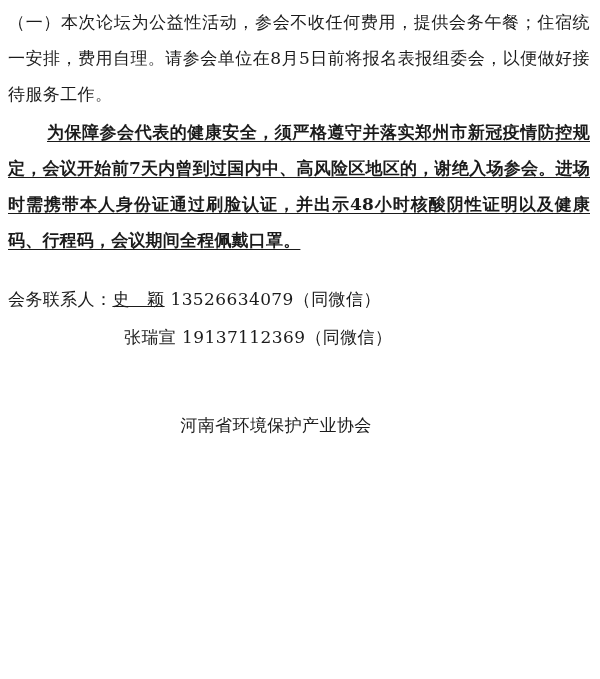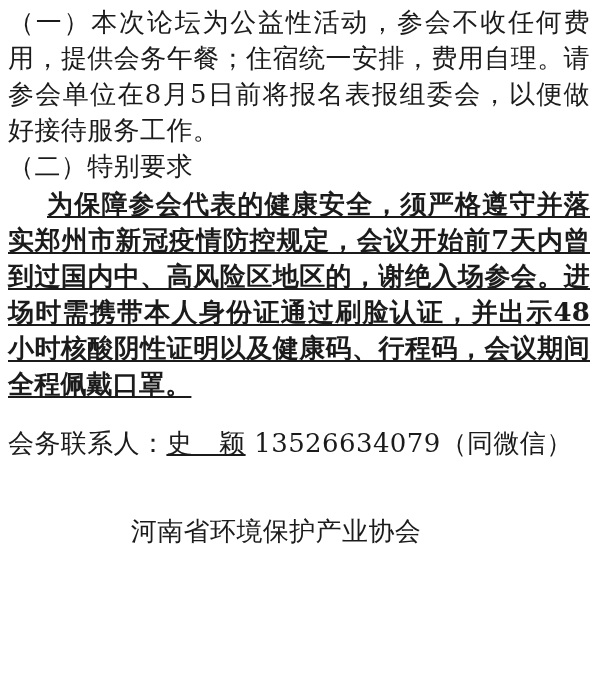--- a/index.html
+++ b/index.html
@@ -15,21 +15,21 @@
     color: #1b1b1b;
   }
   .page {
     position: relative;
     width: 600px;
     height: 679px;
     padding: 0;
     box-sizing: border-box;
   }
   .body-text {
-    font-size: 26px;
+    font-size: 17px;
     line-height: 36px;
     letter-spacing: 0.4px;
     text-align: justify;
   }
   .p-block {
     padding: 0 10px 0 8px;
   }
   .para-1 {
     margin: 0;
     padding-top: 4px;
@@ -88,26 +88,26 @@
 </style>
 </head>
 <body>
 
 <div class="page">
 
   <div class="p-block body-text">
 
     <p class="para-1">（一）本次论坛为公益性活动，参会不收任何费用，提供会务午餐；住宿统一安排，费用自理。请参会单位在8月5日前将报名表报组委会，以便做好接待服务工作。</p>
 
-    <p class="para-2">（二）特别要求</p>
 
     <p class="bold-para"><span class="u">为保障参会代表的健康安全，须严格遵守并落实郑州市新冠疫情防控规定，会议开始前7天内曾到过国内中、高风险区地区的，谢绝入场参会。进场时需携带本人身份证通过刷脸认证，并出示48小时核酸阴性证明以及健康码、行程码，会议期间全程佩戴口罩。</span></p>
 
     <div class="contacts">
       <p class="contact-line-1"><span>会务联系人：</span><span class="gap-name">史　颖</span> <span class="num-ascii">13526634079</span><span>（同微信）</span></p>
+      <p class="contact-line-2"><span>张瑞宣</span> <span class="num-ascii">19137112369</span><span>（同微信）</span></p>
     </div>
 
     <div class="attachments">
     </div>
 
     <div class="signature">
       <p class="sig-line">河南省环境保护产业协会</p>
     </div>
 
   </div>

